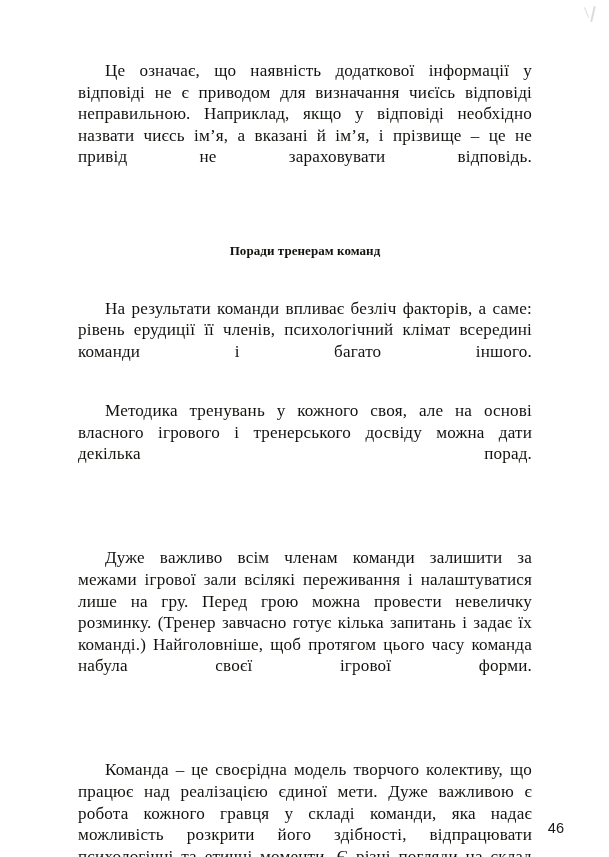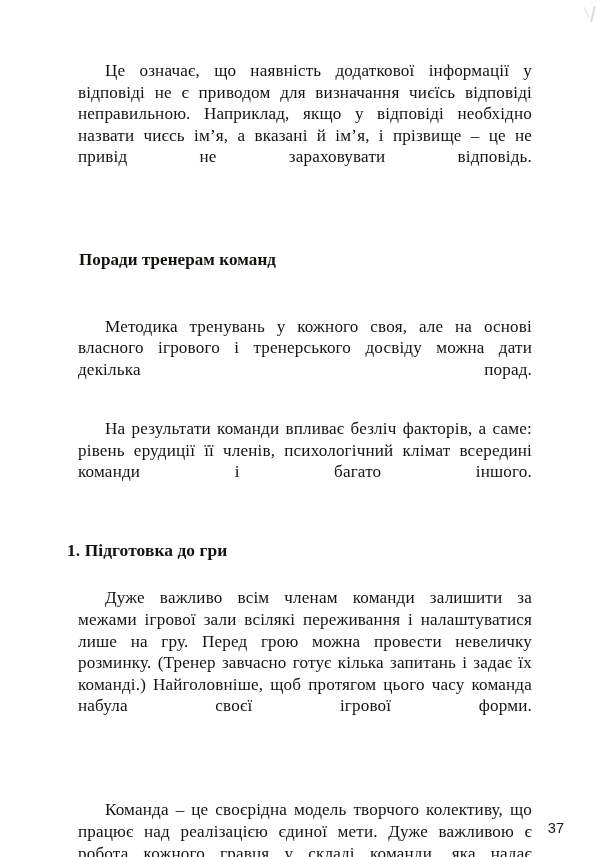--- a/index.html
+++ b/index.html
@@ -59,24 +59,25 @@
   }
 
   
   p.body-par::after {
     content: "";
     display: inline-block;
     width: 100%;
   }
 
   h2.center-heading {
-    margin: 17px;
-    font-size: 17px;
+    margin: 8px;
+    font-size: 13px;
     line-height: 22px;
     font-weight: bold;
+    text-align: center;
     letter-spacing: 0.005em;
   }
 
   h3.num-heading {
     margin: 0;
     font-size: 17.4px;
     line-height: 22px;
     font-weight: bold;
     text-align: left;
     text-indent: 5px;
@@ -108,30 +109,29 @@
 
 <div class="page">
 
   <p class="body-par">Це означає, що наявність додаткової інформації у відповіді не є приводом для визначання чиєїсь відповіді неправильною. Наприклад, якщо у відповіді необхідно назвати чиєсь ім’я, а вказані й ім’я, і прізвище – це не привід не зараховувати відповідь.</p>
 
 
   <div class="sp-heading-top"></div>
   <h2 class="center-heading">Поради тренерам команд</h2>
   <div class="sp-heading-bottom"></div>
 
+  <p class="body-par">На результати команди впливає безліч факторів, а саме: рівень ерудиції її членів, психологічний клімат всередині команди і багато іншого.</p>
+
   <p class="body-par">Методика тренувань у кожного своя, але на основі власного ігрового і тренерського досвіду можна дати декілька порад.</p>
 
-  <p class="body-par">На результати команди впливає безліч факторів, а саме: рівень ерудиції її членів, психологічний клімат всередині команди і багато іншого.</p>
-
   <div class="sp-sec-top"></div>
-  <h3 class="num-heading">1. Підготовка до гри</h3>
   <div class="sp-sec-bottom"></div>
 
   <p class="body-par">Дуже важливо всім членам команди залишити за межами ігрової зали всілякі переживання і налаштуватися лише на гру. Перед грою можна провести невеличку розминку. (Тренер завчасно готує кілька запитань і задає їх команді.) Найголовніше, щоб протягом цього часу команда набула своєї ігрової форми.</p>
 
   <div class="sp-sec-top"></div>
   <div class="sp-sec-bottom"></div>
 
   <p class="body-par">Команда – це своєрідна модель творчого колективу, що працює над реалізацією єдиної мети. Дуже важливою є робота кожного гравця у складі команди, яка надає можливість розкрити його здібності, відпрацювати психологічні та етичні моменти. Є різні погляди на склад команди і різні методики її формування. Оскільки дуже важливе значення має налагоджена взаємодія гравців, потрібен відповідний розподіл ролей.</p>
 
 </div>
 
-<div class="page-number">37</div>
+<div class="page-number">46</div>
 
 </body></html>

